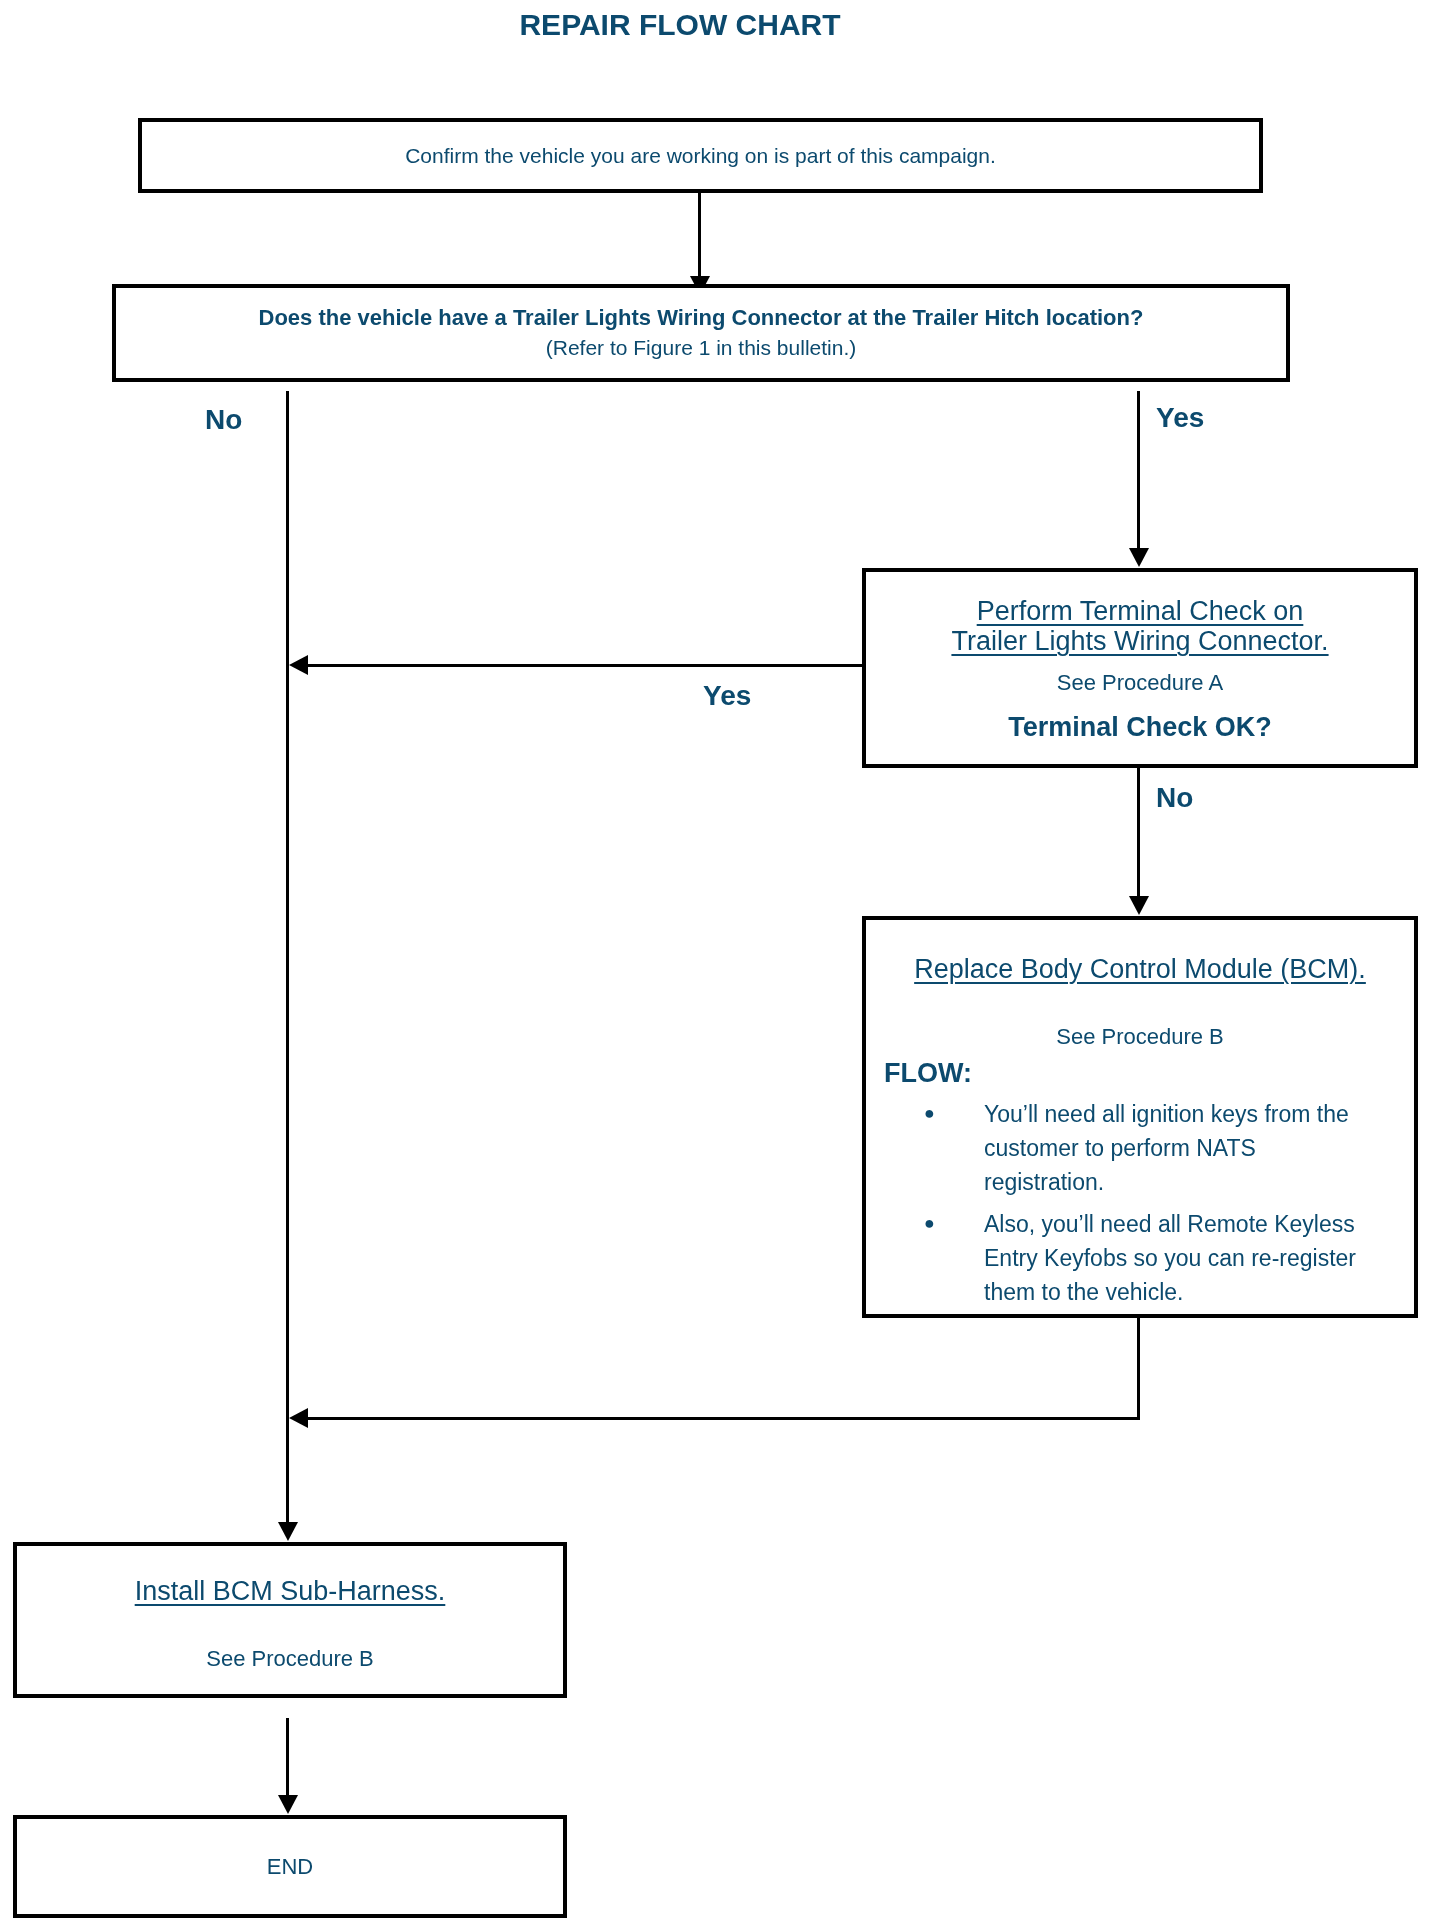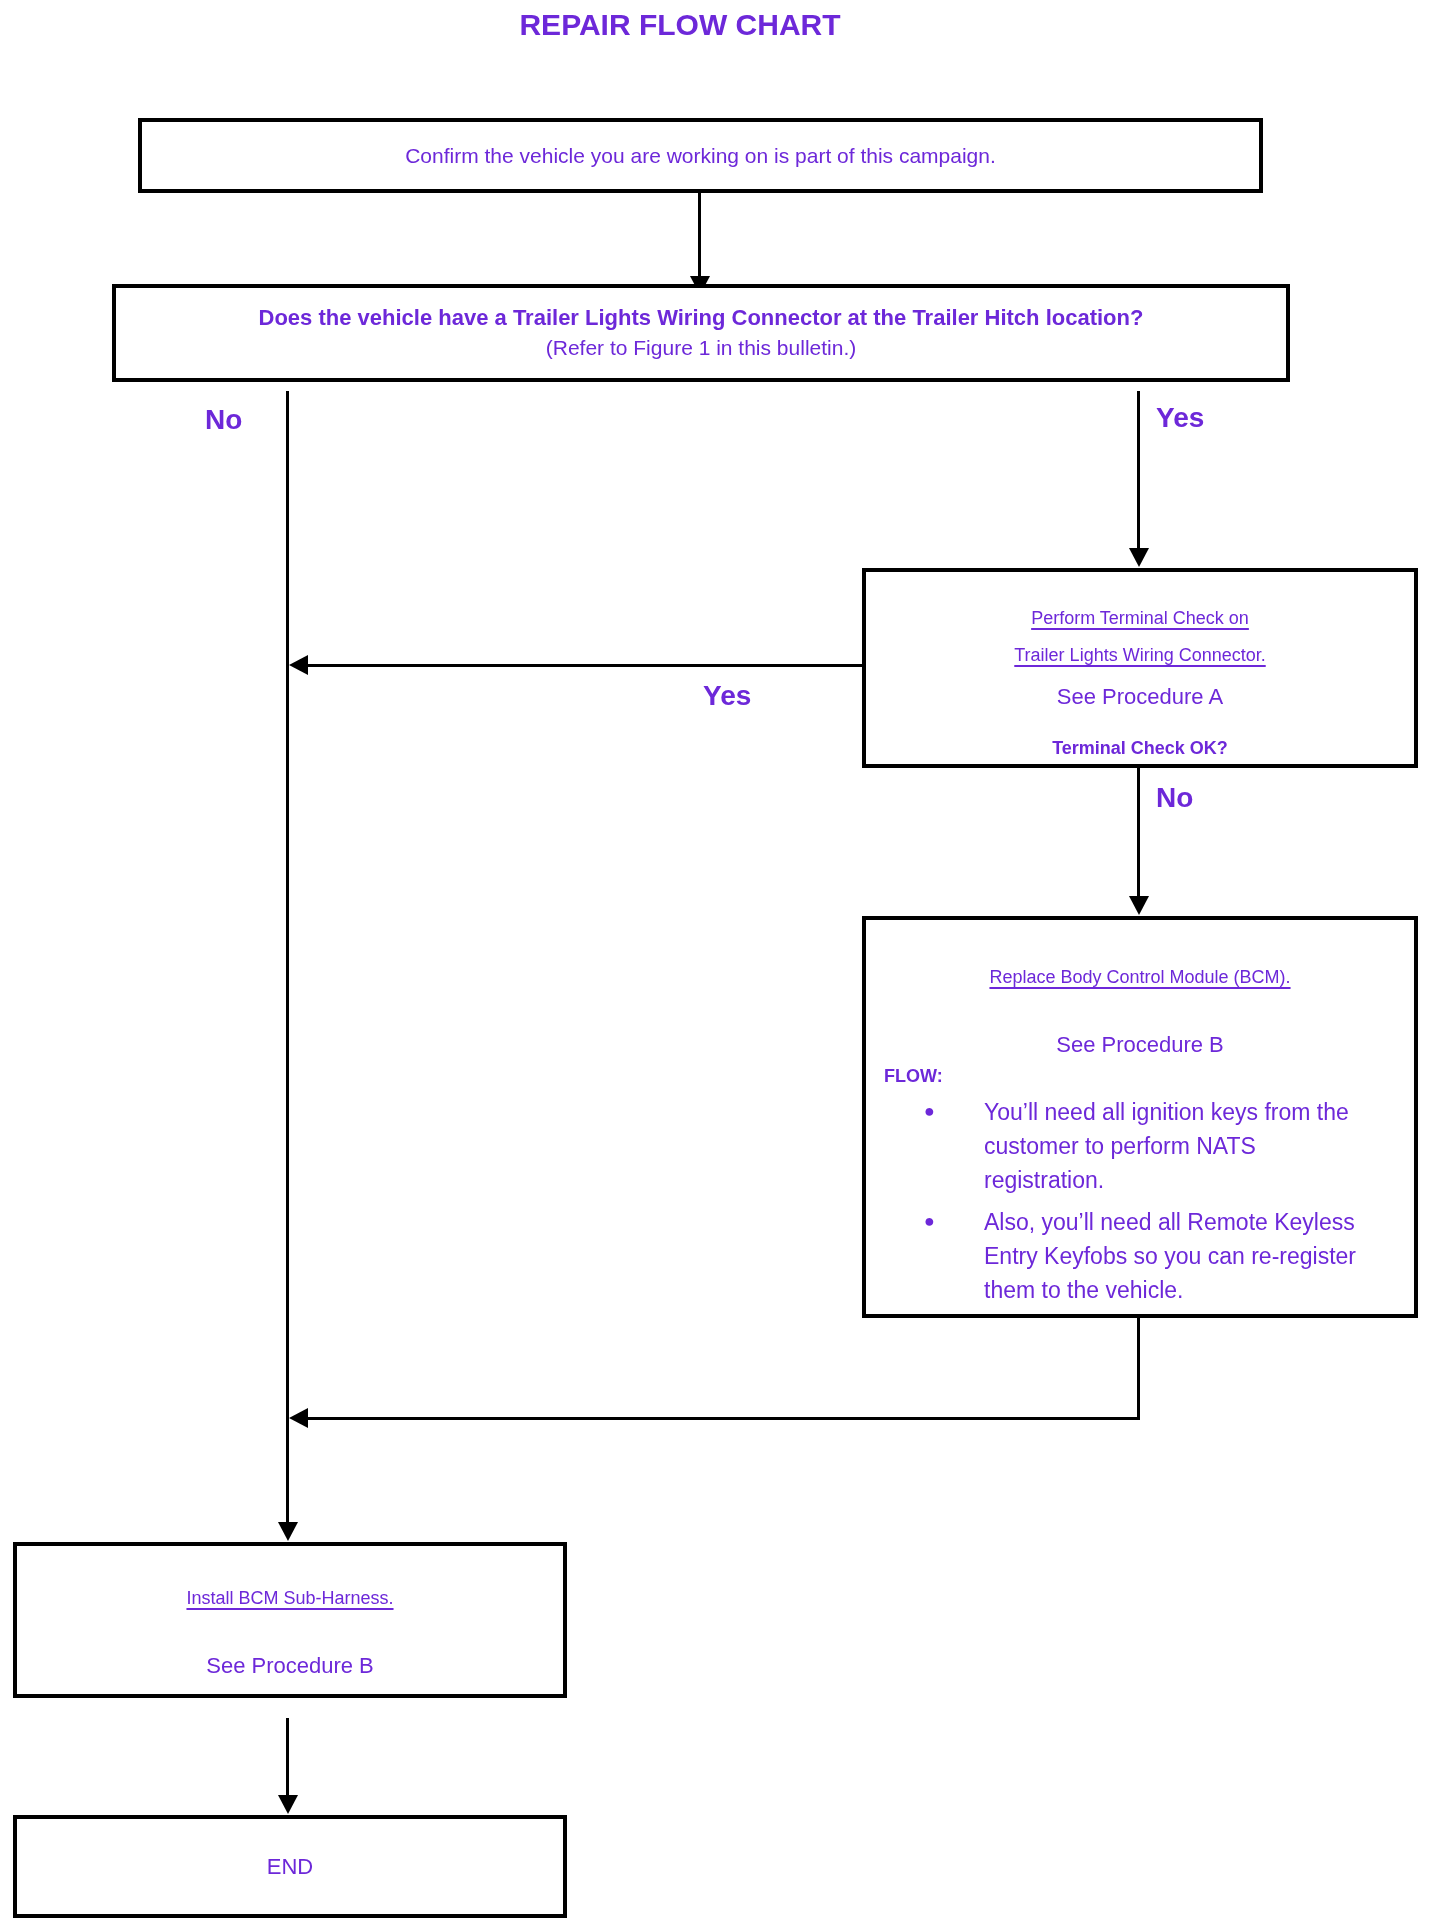--- a/index.html
+++ b/index.html
@@ -5,21 +5,21 @@
   html, body {
     margin: 0;
     padding: 0;
     background: #ffffff;
   }
   .canvas {
     position: relative;
     width: 1456px;
     height: 1928px;
     background: #ffffff;
-    color: #6d28d9;
+    color: #0c4a6e;
     font-family: "Liberation Sans", "DejaVu Sans", sans-serif;
   }
   .chart-title {
     position: absolute;
     left: 0;
     top: 8px;
     width: 1360px;
     text-align: center;
     font-size: 30px;
     font-weight: bold;
@@ -32,21 +32,21 @@
     background: #ffffff;
     display: flex;
     flex-direction: column;
     align-items: center;
     justify-content: center;
     text-align: center;
   }
   .node .line { line-height: 30px; }
   .txt-21 { font-size: 21px; }
   .txt-22 { font-size: 22px; }
-  .txt-23 { font-size: 18px; margin-top: 7px; }
+  .txt-23 { font-size: 27px; }
   .bold   { font-weight: bold; }
   .uline  {
     text-decoration: underline;
     text-decoration-thickness: 2px;
     text-underline-offset: 4px;
   }
   .branch-label {
     position: absolute;
     font-size: 28px;
     font-weight: bold;

